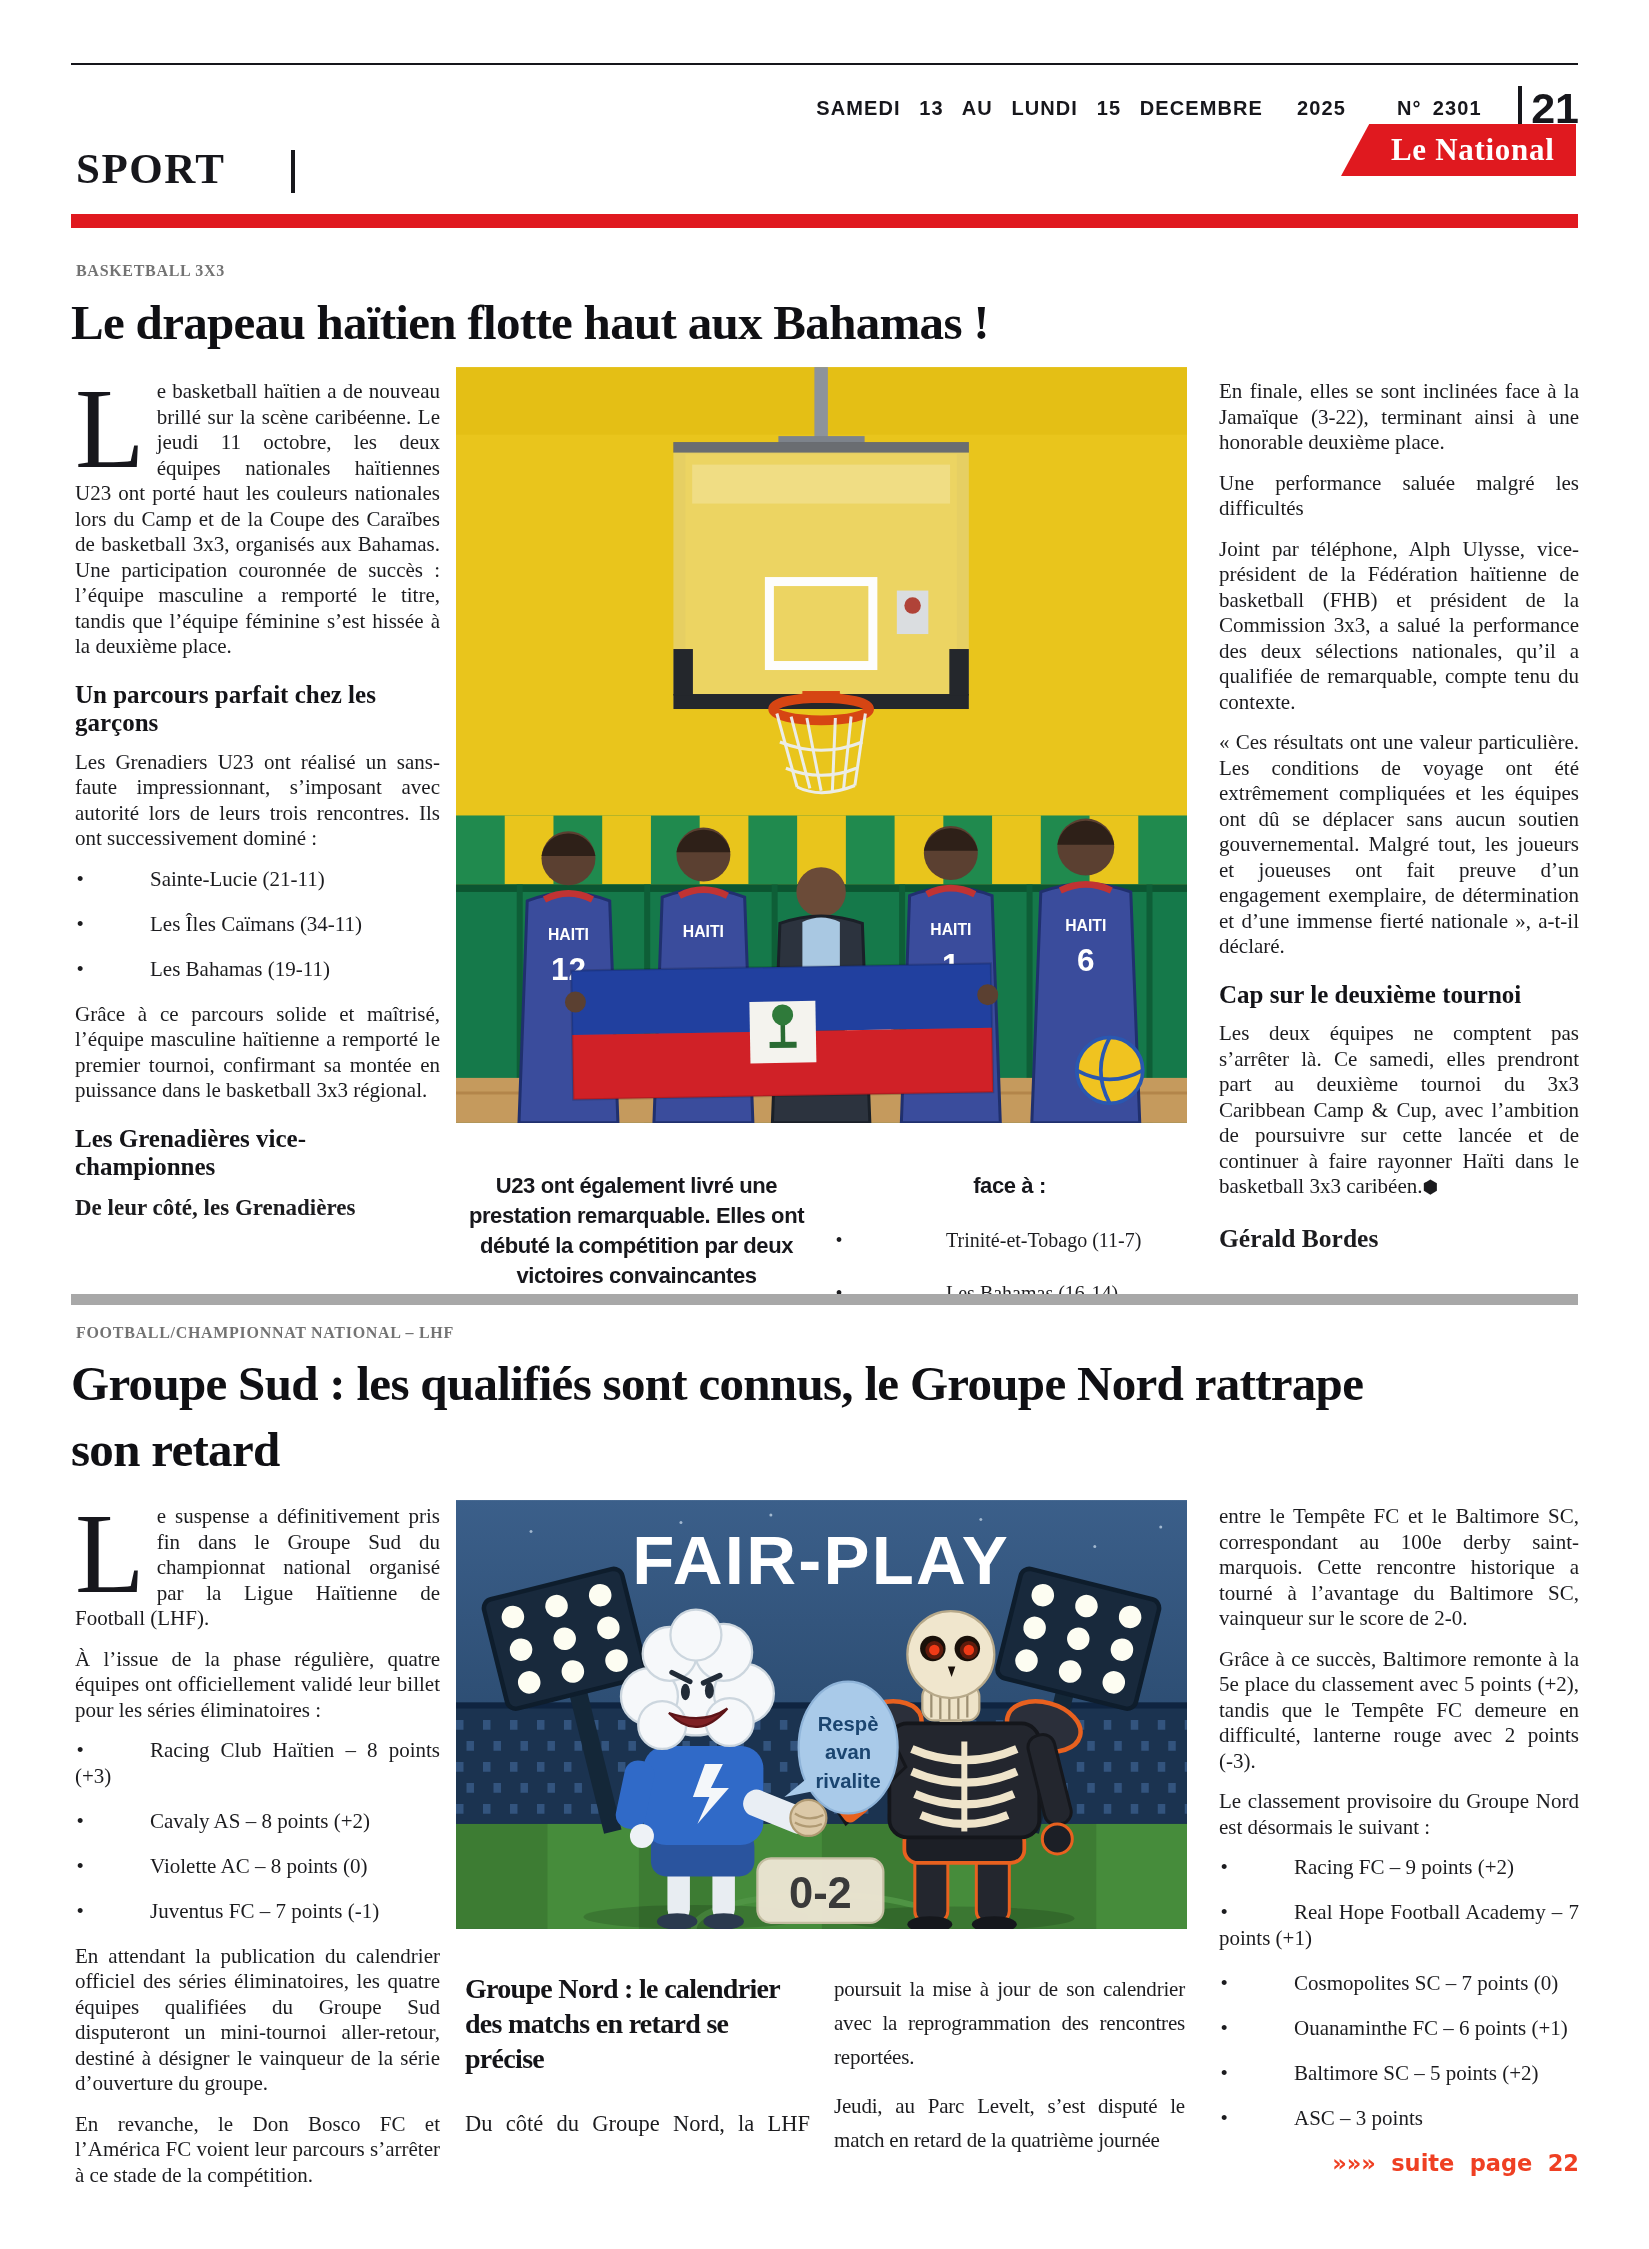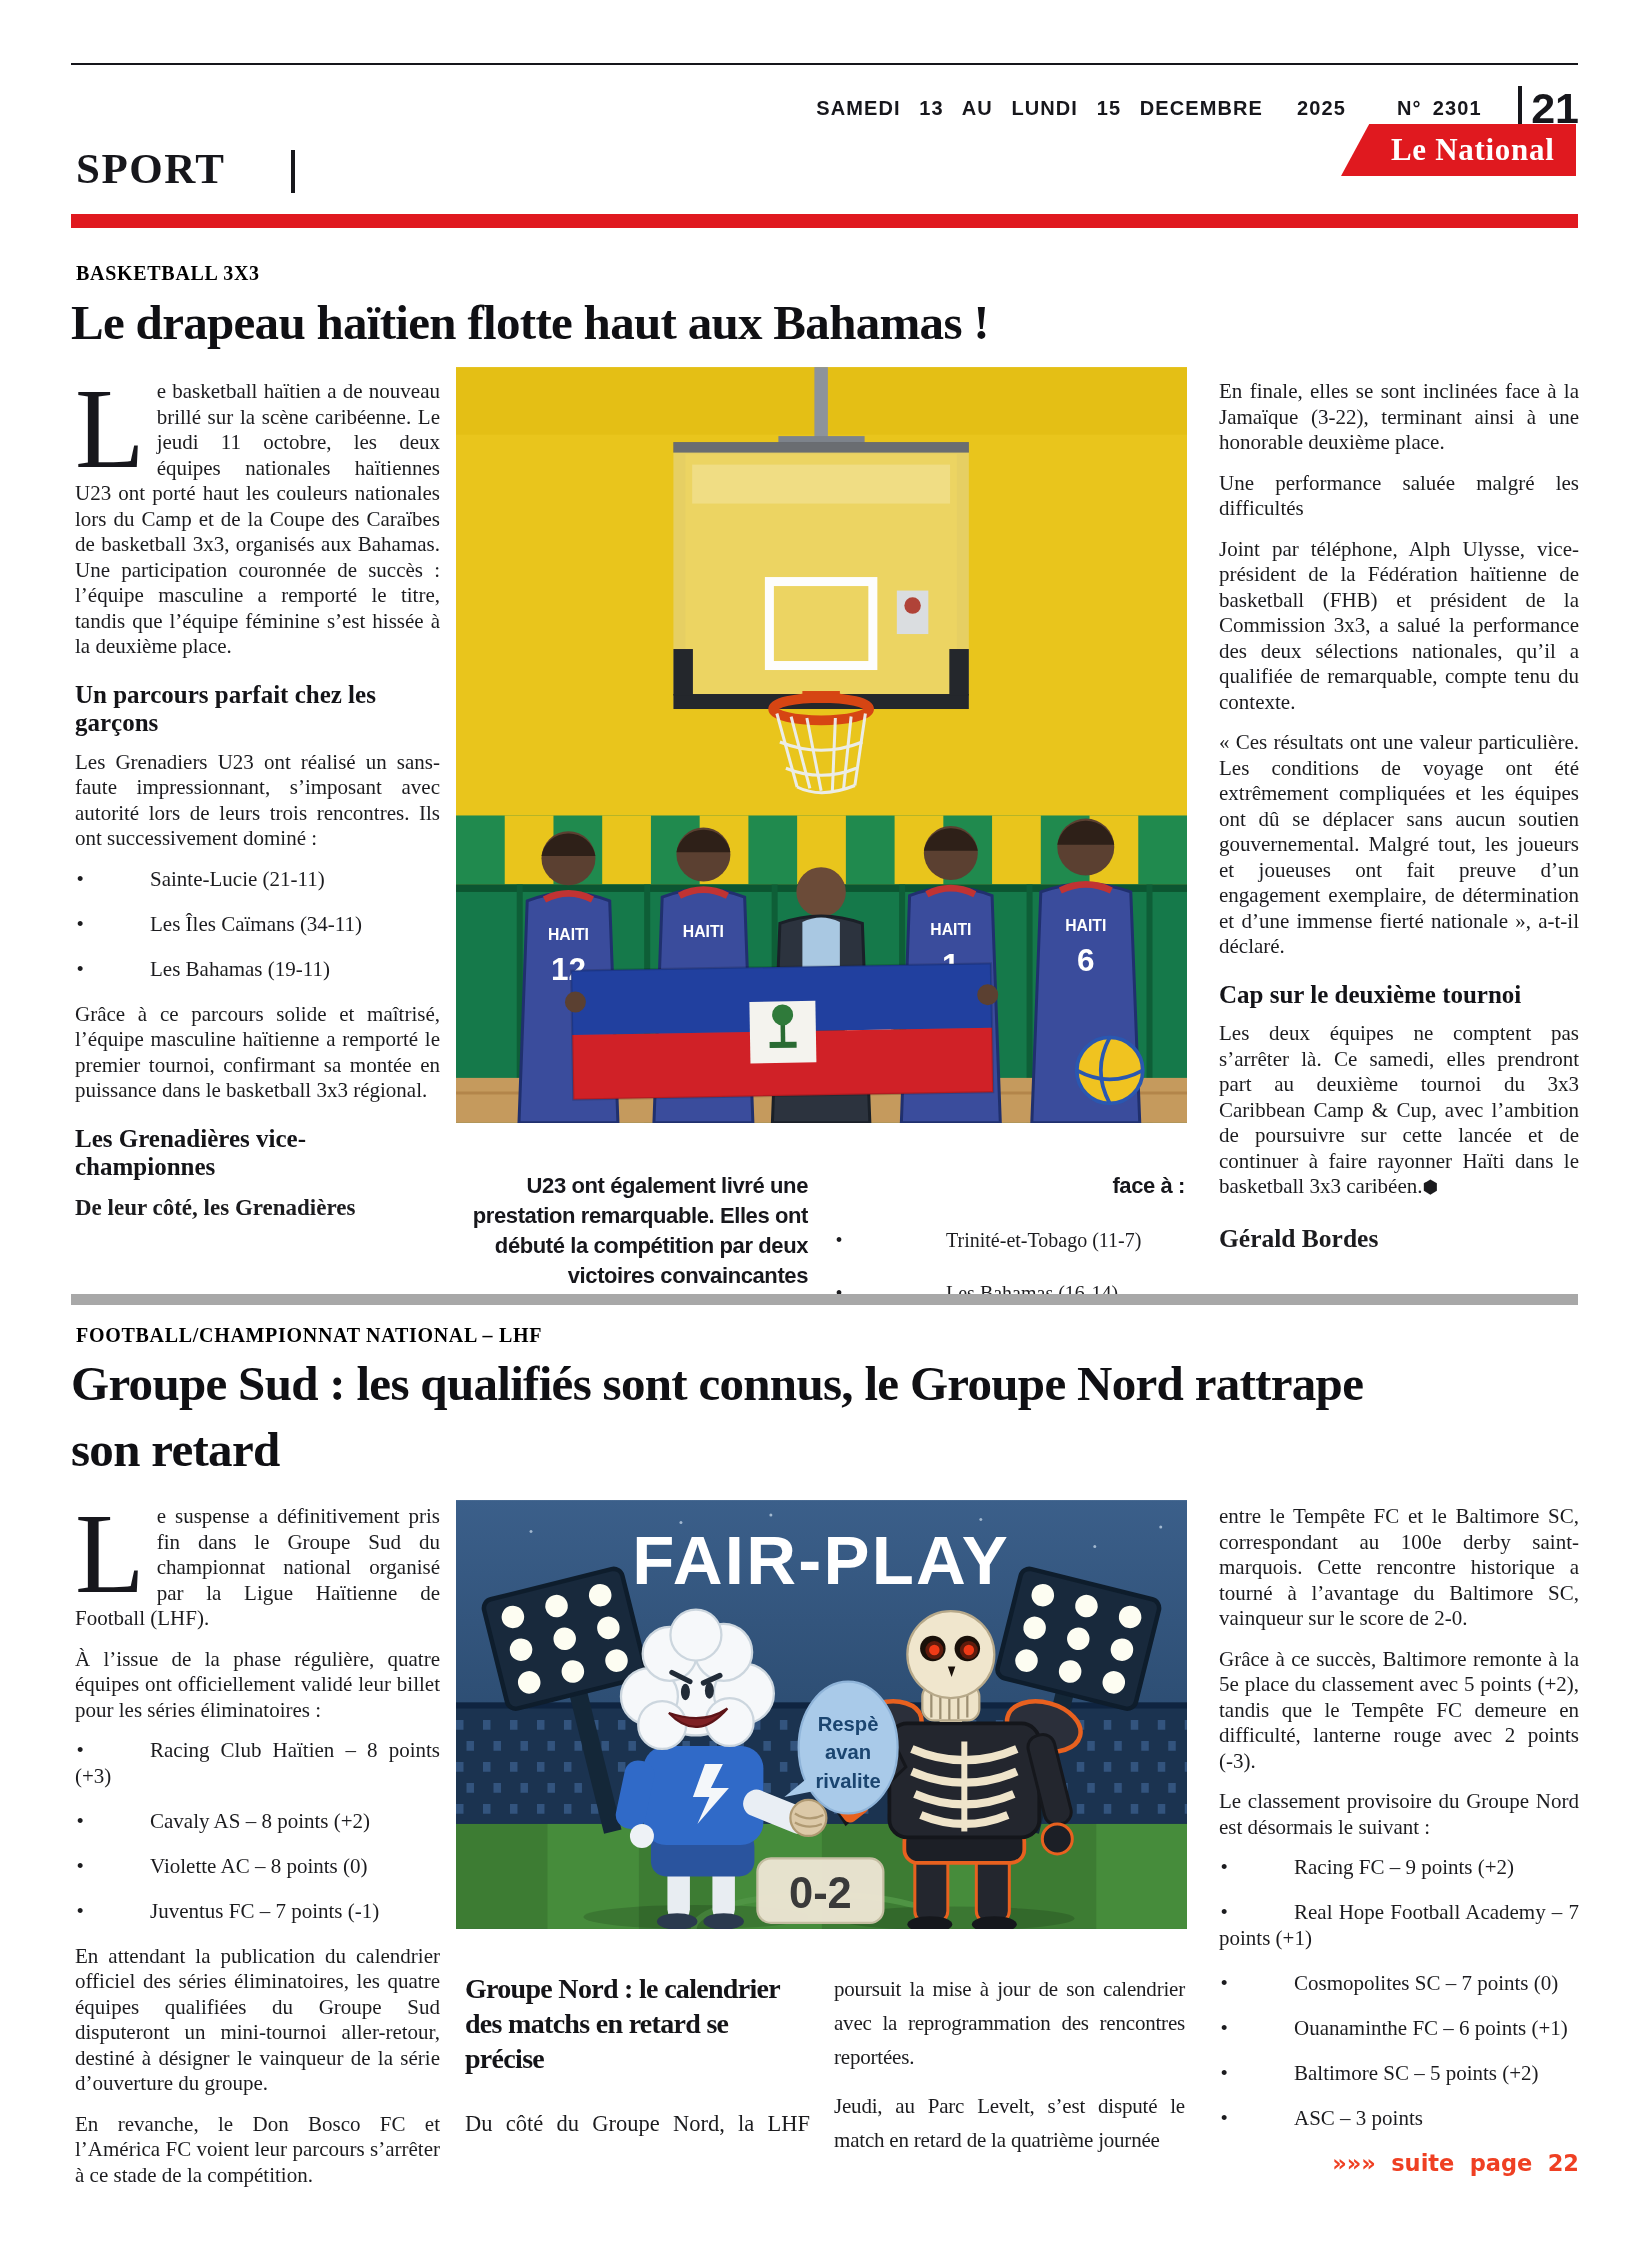--- a/index.html
+++ b/index.html
@@ -33,22 +33,22 @@
     clip-path:polygon(12% 0, 100% 0, 100% 100%, 0 100%);
     color:#fff; font-family:Liberation Serif, serif; font-weight:bold;
     font-size:31px; line-height:52px; padding-left:28.5px; box-sizing:border-box;
     letter-spacing:0.7px;
     text-align:center;
   }
   .red-bar { left:71px; top:214px; width:1507px; height:14.2px; background:#e0191f; }
 
   
   .kicker {
-    font-family:"Liberation Serif", serif; font-weight:bold; font-size:20px;
-    letter-spacing:0.7px; color:#000000;
+    font-family:"Liberation Serif", serif; font-weight:bold; font-size:16px;
+    letter-spacing:0.7px; color:#737373;
   }
   .headline {
     font-family:"Liberation Serif", serif; font-weight:bold; color:#101014;
     font-size:49px; line-height:57px; letter-spacing:-0.7px;
   }
   .col { font-size:21px; line-height:25.5px; text-align:justify; color:#1c1c1f; }
   .col p { margin:0 0 15px 0; }
   .dropcap {
     float:left; font-size:114px; line-height:88px; padding:6px 12px 0 0;
     color:#17171c; font-family:"Liberation Serif", serif;
@@ -60,21 +60,21 @@
   .boldlead { font-weight:bold; font-size:23px; line-height:28.5px; text-align:left; }
   .bullet { position:relative; margin:0 0 19.5px 0; text-indent:75px; }
   .bullet .dot { position:absolute; left:1.5px; top:0; text-indent:0; }
   .byline { font-weight:bold; font-size:25.5px; margin-top:25.5px; text-align:left; }
   .endmark { font-size:18px; letter-spacing:0; }
 
   
   .cap-bold {
     font-family:"Liberation Sans", sans-serif; font-weight:bold;
     font-size:22px; line-height:30px; letter-spacing:-0.4px; color:#17171c;
-    text-align:right;
+    text-align:center;
   }
   .cap-bullets .bullet { text-indent:112px; margin:27px 0 0 0; font-size:20px; }
 
   
   .divider { left:71px; top:1294px; width:1507px; height:11.2px; background:#a8a8a8; }
 
   
   .cap2-head {
     font-family:"Liberation Serif", serif; font-weight:bold; font-size:28px;
     line-height:35px; letter-spacing:-0.7px; color:#141418; text-align:left;

